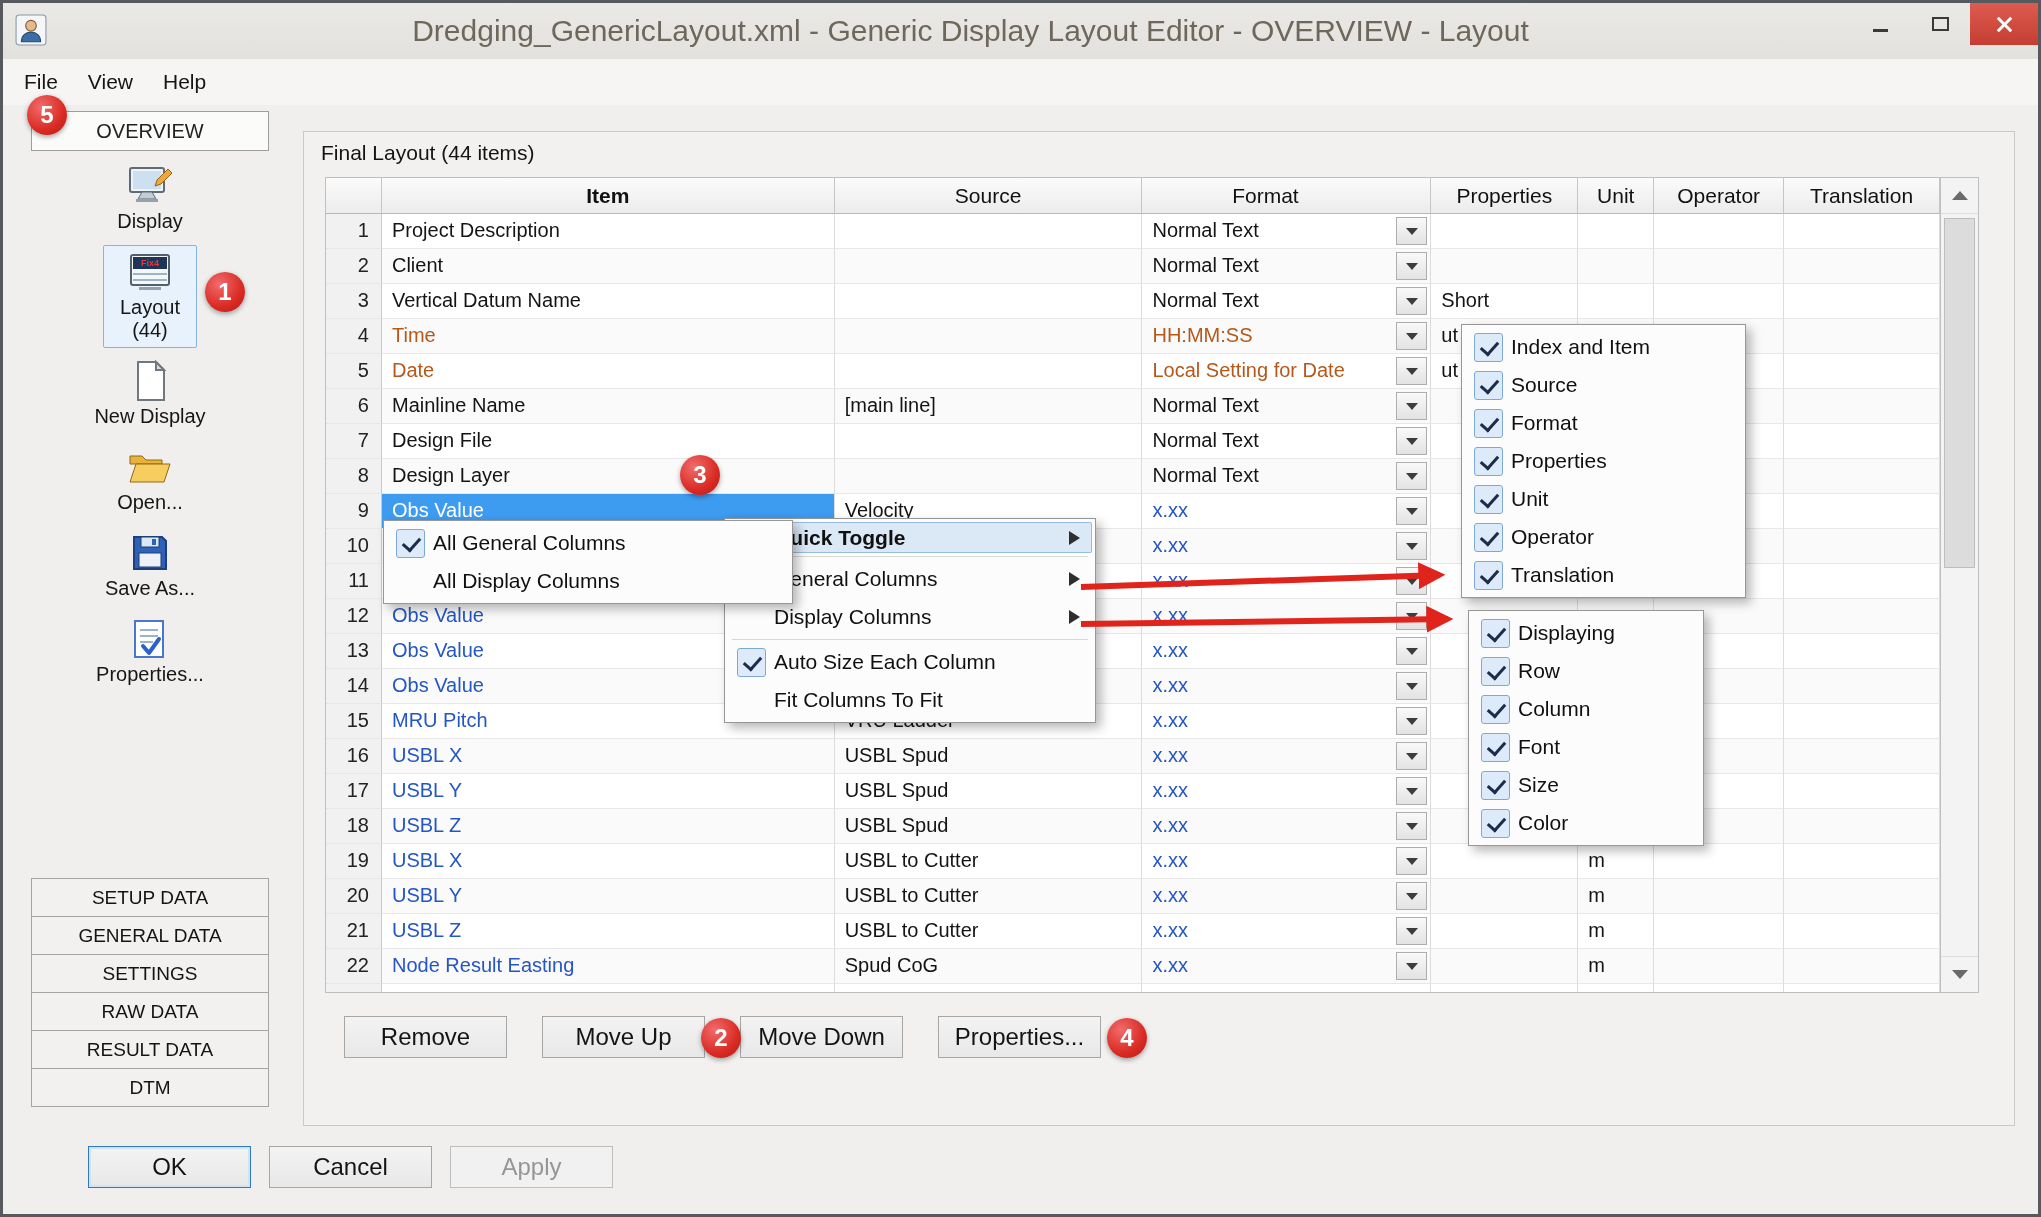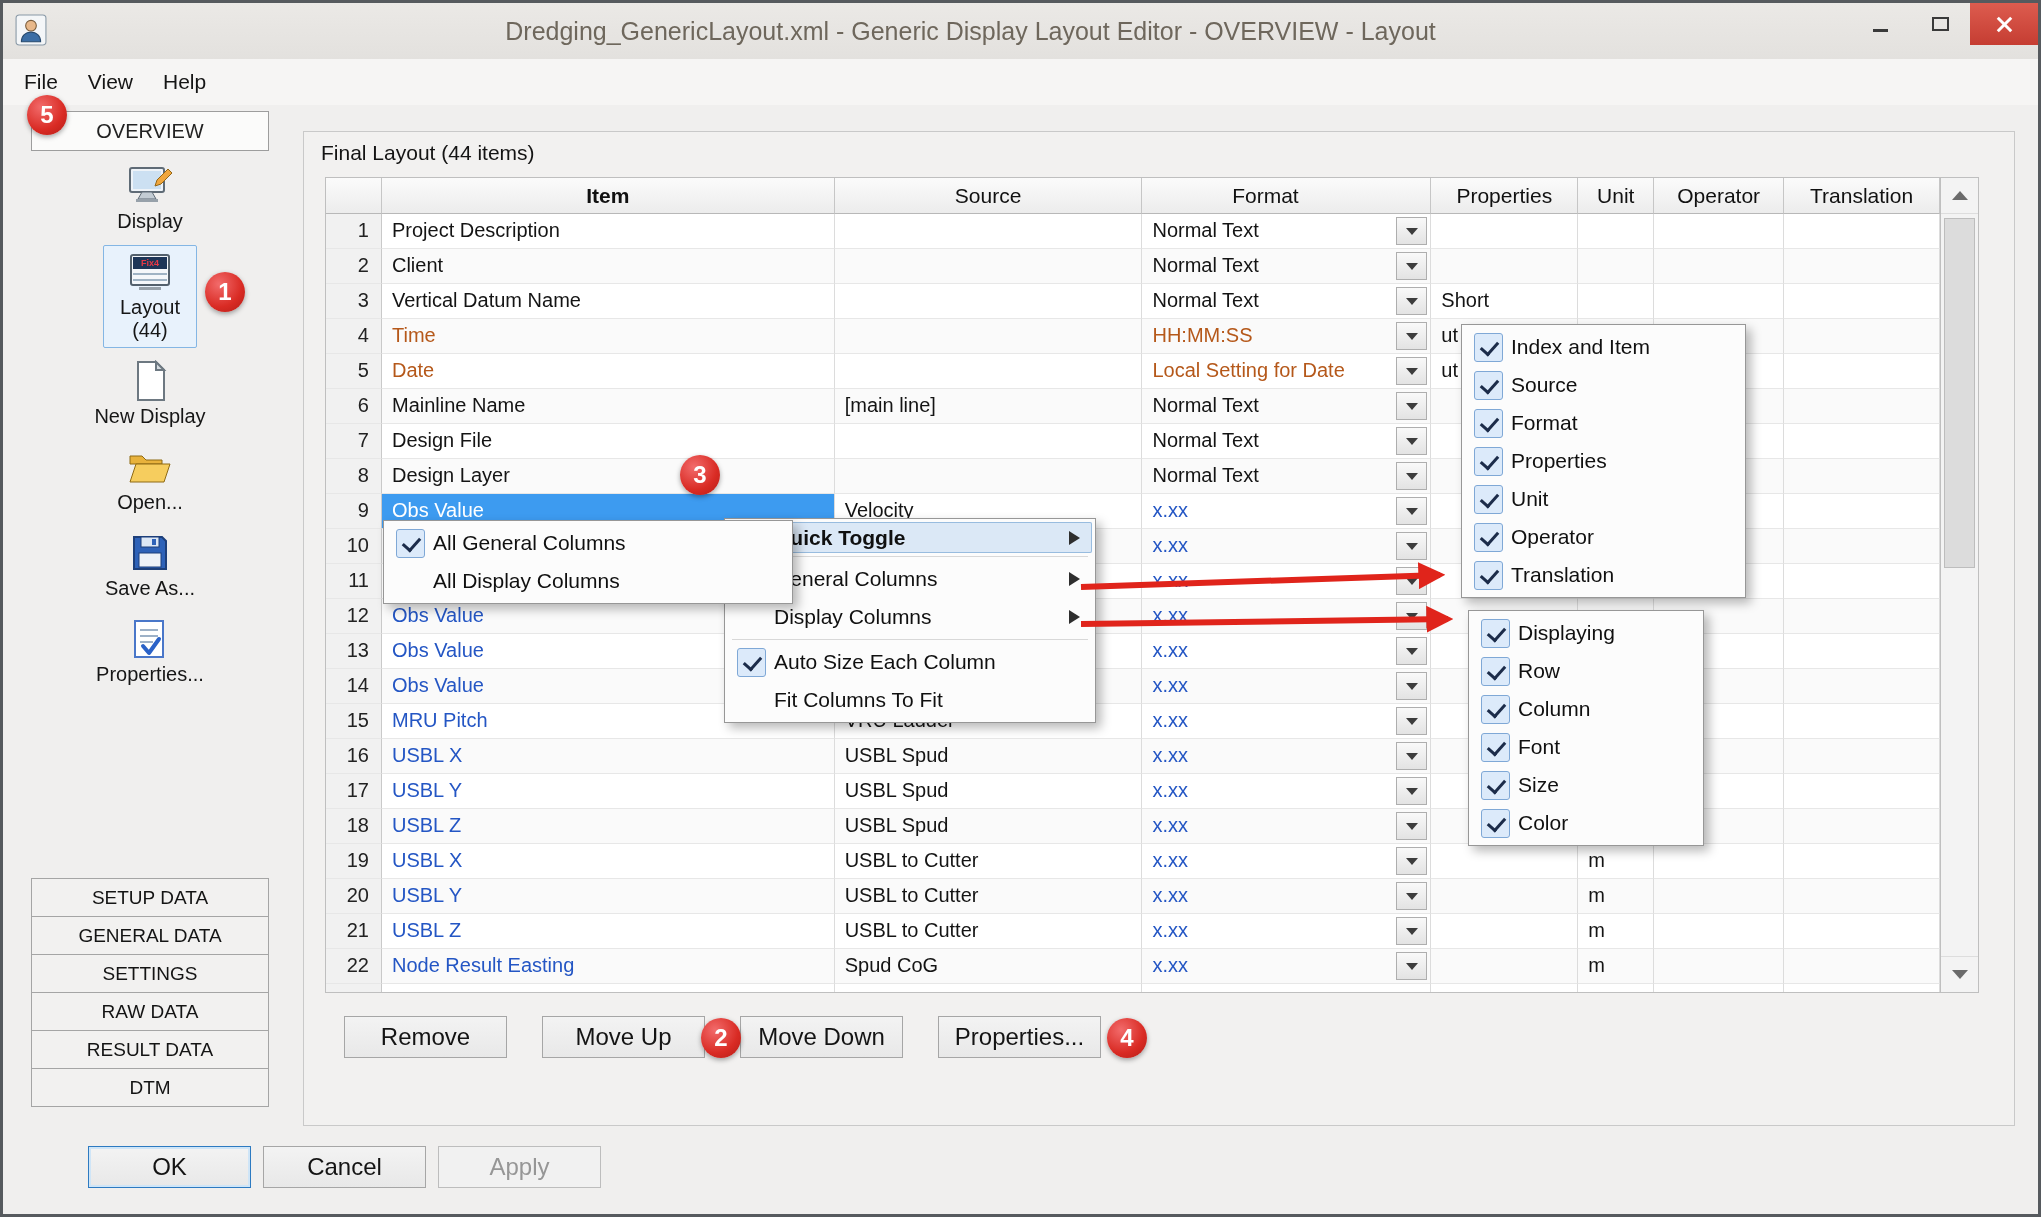--- a/index.html
+++ b/index.html
@@ -4,21 +4,21 @@
 <style>
   * { box-sizing: border-box; margin: 0; padding: 0; }
   html, body { width: 2041px; height: 1217px; overflow: hidden; }
   body { font-family: "Liberation Sans", sans-serif; background: #6d6d6d; }
 
   .window { position: absolute; inset: 0; background: #f0efee; border: 3px solid #565a5e; overflow: hidden; }
 
   
   .titlebar { position: absolute; left: 0; top: 0; right: 0; height: 56px; background: linear-gradient(#ebe9e6, #e3e1de); }
   .app-icon { position: absolute; left: 12px; top: 11px; width: 32px; height: 32px; }
-  .title { position: absolute; left: 120px; right: 220px; top: 0; height: 56px; line-height: 56px; text-align: center; font-size: 25px; color: #6e675c; white-space: nowrap; overflow: hidden; }
+  .title { position: absolute; left: 120px; right: 220px; top: 0; height: 56px; line-height: 56px; text-align: center; font-size: 30px; color: #6e675c; white-space: nowrap; overflow: hidden; }
   .winbtns { position: absolute; right: 0; top: 0; display: flex; }
   .winbtn { width: 60px; height: 42px; display: flex; align-items: center; justify-content: center; }
   .winbtn.close { width: 68px; background: linear-gradient(#dd5c4f, #c53d32); }
   .glyph-min { width: 15px; height: 3px; background: #3a3a3a; margin-top: 12px; }
   .glyph-max { width: 17px; height: 14px; border: 2px solid #3a3a3a; background: transparent; }
   .glyph-close { position: relative; width: 22px; height: 22px; }
   .glyph-close::before, .glyph-close::after { content: ""; position: absolute; left: 10px; top: 2px; width: 3px; height: 19px; background: #fff; }
   .glyph-close::before { transform: rotate(45deg); }
   .glyph-close::after { transform: rotate(-45deg); }
 
@@ -72,21 +72,21 @@
   .vscroll { position: absolute; left: 1937px; top: 174px; width: 39px; height: 816px; background: #f3f3f3; border: 1px solid #bfbfbf; }
   .sb-up, .sb-down { position: absolute; left: 0; right: 0; height: 36px; display: flex; align-items: center; justify-content: center; }
   .sb-up { top: 0; border-bottom: 1px solid #ddd; }
   .sb-down { bottom: 0; border-top: 1px solid #ddd; }
   .tri-up { width: 0; height: 0; border-left: 8px solid transparent; border-right: 8px solid transparent; border-bottom: 9px solid #6a6a6a; }
   .tri-down { width: 0; height: 0; border-left: 8px solid transparent; border-right: 8px solid transparent; border-top: 9px solid #6a6a6a; }
   .sb-thumb { position: absolute; left: 3px; right: 3px; top: 40px; height: 350px; background: #dcdcdc; border: 1px solid #bdbdbd; }
 
   
   .table-buttons { position: absolute; left: 341px; top: 1013px; display: flex; gap: 35px; }
-  .footer { position: absolute; left: 85px; top: 1143px; display: flex; gap: 12px; }
+  .footer { position: absolute; left: 85px; top: 1143px; display: flex; gap: 18px; }
   .btn { width: 163px; height: 42px; background: linear-gradient(#f3f3f3, #e8e8e8); border: 1px solid #a6a6a6; font-size: 24px; color: #141414; display: flex; align-items: center; justify-content: center; }
   .btn.focused { border: 1px solid #2d7ac1; box-shadow: inset 0 0 0 2px #cfe5f7; }
   .btn.disabled { color: #969696; background: #f1f1f1; border-color: #bdbdbd; }
 
   
   .cmenu { position: absolute; background: #fcfcfc; border: 1px solid #979797; box-shadow: 5px 5px 10px rgba(0,0,0,.28); padding: 3px; z-index: 50; }
   .menuA { left: 380px; top: 517px; width: 410px; z-index: 52; }
   .menuB { left: 721px; top: 515px; width: 372px; z-index: 51; }
   .menuC { left: 1458px; top: 321px; width: 285px; z-index: 53; }
   .menuD { left: 1465px; top: 607px; width: 236px; z-index: 53; }

